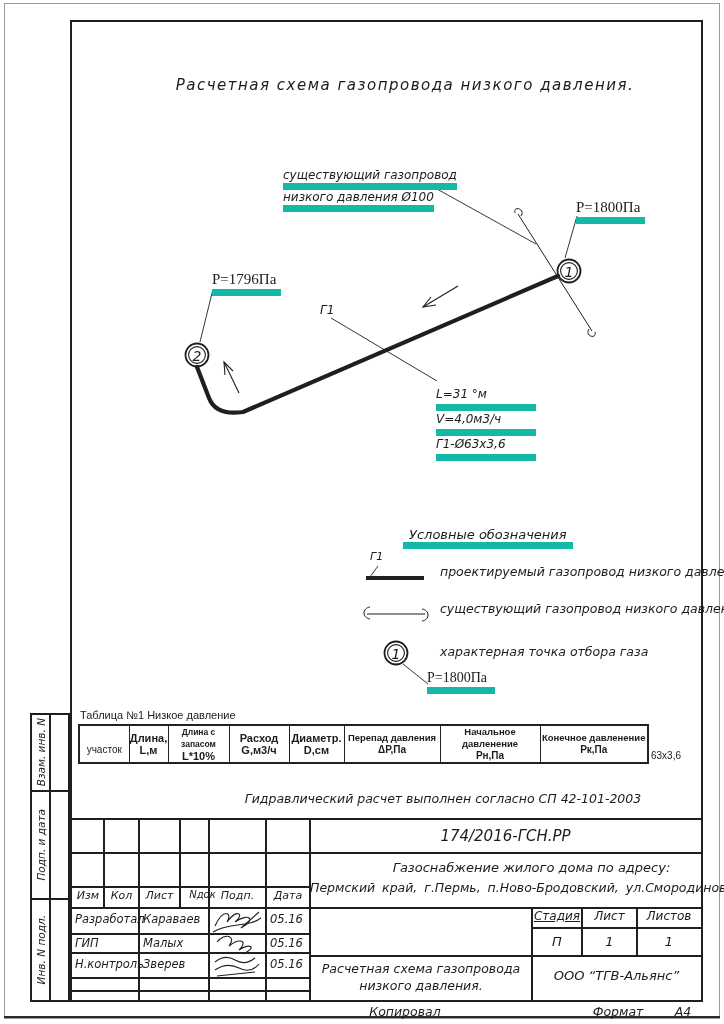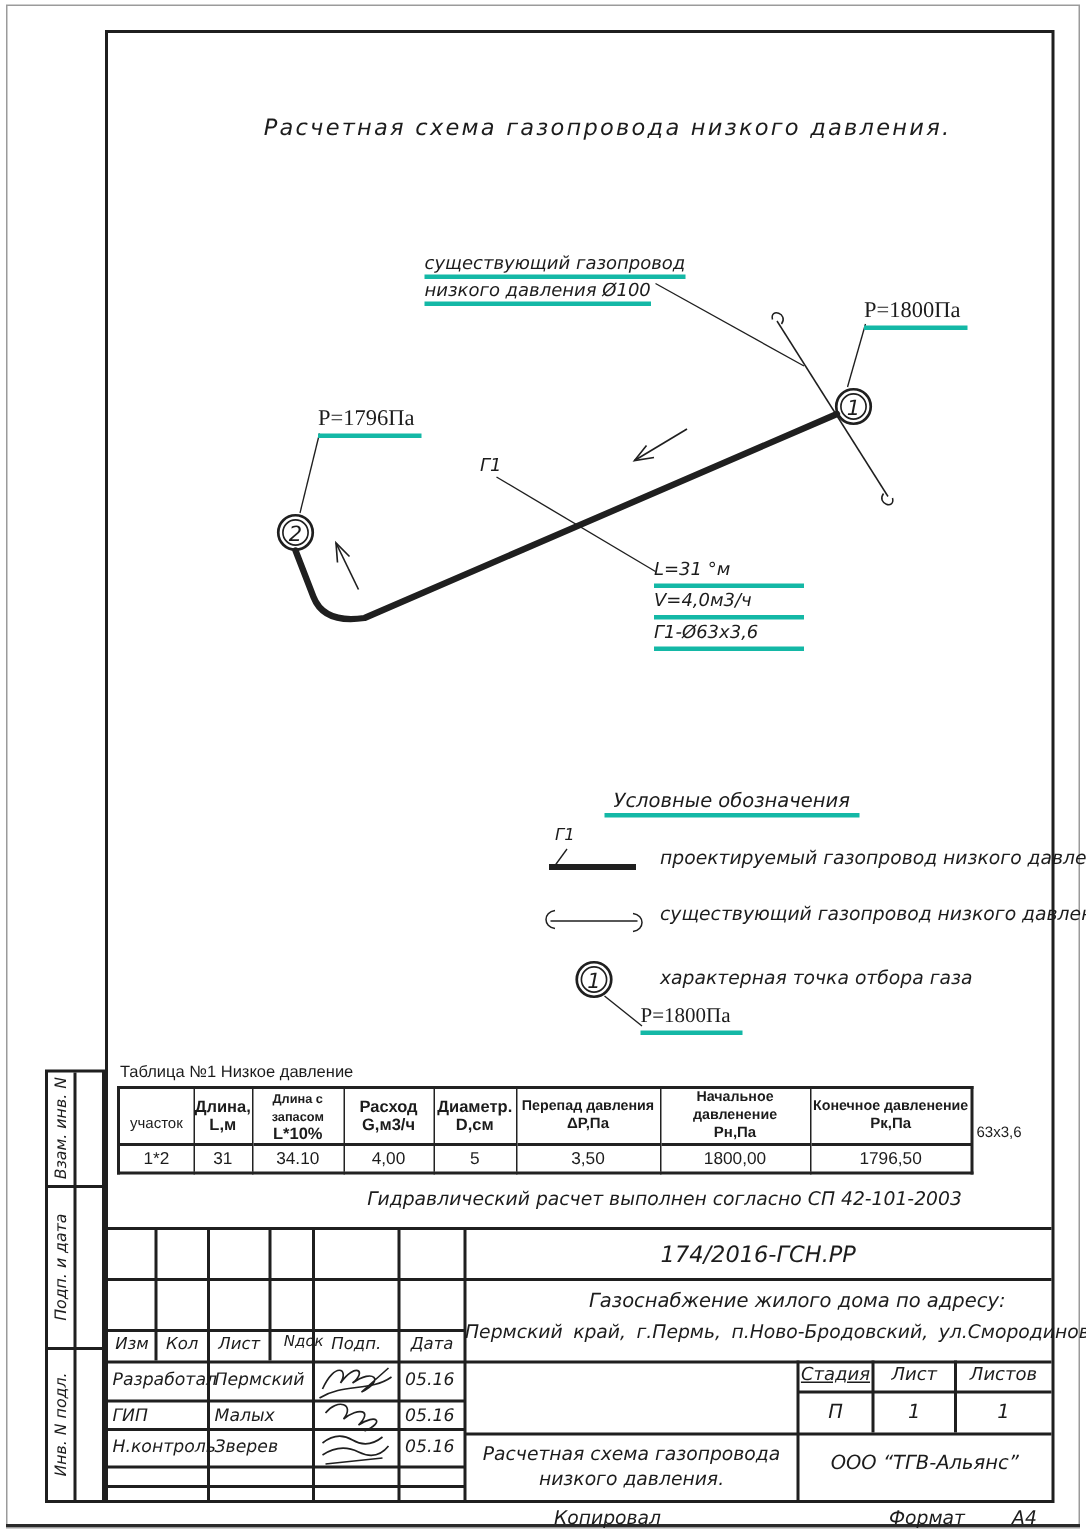--- a/index.html
+++ b/index.html
@@ -1,21 +1,21 @@
 <!DOCTYPE html>
 <html><head>
 <meta charset="utf-8">
 <style>
   html,body{margin:0;padding:0;background:#fff;}
   .page{position:relative;width:724px;height:1024px;background:#fff;overflow:hidden;
         font-family:"Liberation Sans",sans-serif;color:#1c1c1c;}
   .abs{position:absolute;white-space:nowrap;}
   .it{font-style:italic;font-family:"DejaVu Sans",sans-serif;}
   .serif{font-family:"Liberation Serif",serif;}
-  .ul{display:inline-block;border-bottom:3px solid #14b8a6;padding-bottom:1px;}
+  .ul{display:inline-block;border-bottom:7px solid #14b8a6;padding-bottom:1px;}
   .ctr{text-align:center;}
   .outer-border{position:absolute;left:4px;top:3px;width:714px;height:1014px;
         border:1px solid #9b9b9b;}
   .bottom-rule{position:absolute;left:4px;top:1016px;width:716px;height:2px;background:#2a2a2a;}
   .frame{position:absolute;left:70px;top:20px;width:633px;height:982px;
         border:2px solid #1f1f1f;box-sizing:border-box;}
   svg.overlay{position:absolute;left:0;top:0;pointer-events:none;}
   
   .calc-table{position:absolute;left:78px;top:724px;border-collapse:collapse;table-layout:fixed;}
   .calc-table th,.calc-table td{border:1px solid #222;padding:0;margin:0;overflow:hidden;}
@@ -113,21 +113,21 @@
     <span class="ul" style="padding-right:5px;">P=1800Па</span>
   </div>
 
   <div class="abs serif" style="left:212px;top:271px;font-size:15px;">
     <span class="ul" style="padding-right:5px;">P=1796Па</span>
   </div>
 
   <div class="abs it" style="left:320px;top:303px;font-size:12px;">Г1</div>
 
   <div class="abs it" style="left:436px;top:371px;font-size:12px;line-height:17px;">
-    <span class="ul" style="min-width:100px;">L=31 °м</span><br>
+    <span class="ul" style="min-width:100px;margin-top:15px;">L=31 °м</span><br>
     <span class="ul" style="min-width:100px;">V=4,0м3/ч</span><br>
     <span class="ul" style="min-width:100px;">Г1-Ø63х3,6</span>
   </div>
 
   <div class="abs it" style="left:403px;top:527px;font-size:13px;">
     <span class="ul" style="padding:0 6px;">Условные обозначения</span>
   </div>
   <div class="abs it" style="left:370px;top:550px;font-size:11px;">Г1</div>
   <div class="abs it" style="left:440px;top:564px;font-size:12.5px;">проектируемый газопровод низкого давления</div>
   <div class="abs it" style="left:440px;top:601px;font-size:12.5px;">существующий газопровод низкого давления</div>
@@ -177,30 +177,20 @@
           </th>
       <th>
         <div class="h1">Начальное давленение</div>
         <div class="h2">Рн,Па</div>
           </th>
       <th>
         <div class="h1">Конечное давленение</div>
         <div class="h2">Рк,Па</div>
           </th>
     </tr>
-    <tr>
-      <td>1*2</td>
-      <td>31</td>
-      <td>34.10</td>
-      <td>4,00</td>
-      <td>5</td>
-      <td>3,50</td>
-      <td>1800,00</td>
-      <td>1796,50</td>
-    </tr>
   </tbody>
     </table>
 
   <div class="abs" style="left:651px;top:750px;font-size:10px;">63х3,6</div>
 
   <div class="abs it ctr" style="left:243px;top:791px;width:400px;font-size:12.5px;">Гидравлический расчет выполнен согласно СП 42-101-2003</div>
 
   <div class="tb">
 
     <div class="tbl-line" style="left:237px;top:0;width:2px;height:182px;"></div>
@@ -224,21 +214,21 @@
     <div class="tbl-line" style="left:0;top:170px;width:238px;height:2px;"></div>
 
     <div class="txt it ctr" style="left:0;top:69px;width:32px;font-size:11px;">Изм</div>
     <div class="txt it ctr" style="left:32px;top:69px;width:35px;font-size:11px;">Кол</div>
     <div class="txt it ctr" style="left:67px;top:69px;width:41px;font-size:11px;">Лист</div>
     <div class="txt it ctr" style="left:116px;top:69px;width:29px;font-size:10px;">Nдок</div>
     <div class="txt it ctr" style="left:137px;top:69px;width:57px;font-size:11px;">Подп.</div>
     <div class="txt it ctr" style="left:194px;top:69px;width:44px;font-size:11px;">Дата</div>
 
     <div class="txt it" style="left:3px;top:92px;font-size:11.5px;">Разработал</div>
-    <div class="txt it" style="left:71px;top:92px;font-size:11.5px;">Пермский</div>
+    <div class="txt it" style="left:71px;top:92px;font-size:11.5px;">Караваев</div>
     <div class="txt it" style="left:198px;top:92px;font-size:11.5px;">05.16</div>
     <div class="txt it" style="left:3px;top:116px;font-size:11.5px;">ГИП</div>
     <div class="txt it" style="left:71px;top:116px;font-size:11.5px;">Малых</div>
     <div class="txt it" style="left:198px;top:116px;font-size:11.5px;">05.16</div>
     <div class="txt it" style="left:3px;top:137px;font-size:11.5px;">Н.контроль</div>
     <div class="txt it" style="left:71px;top:137px;font-size:11.5px;">Зверев</div>
     <div class="txt it" style="left:198px;top:137px;font-size:11.5px;">05.16</div>
 
     <svg style="position:absolute;left:139px;top:86px;overflow:visible;" width="53" height="74">
       <g stroke="#1f1f1f" fill="none" stroke-width="1.1">

